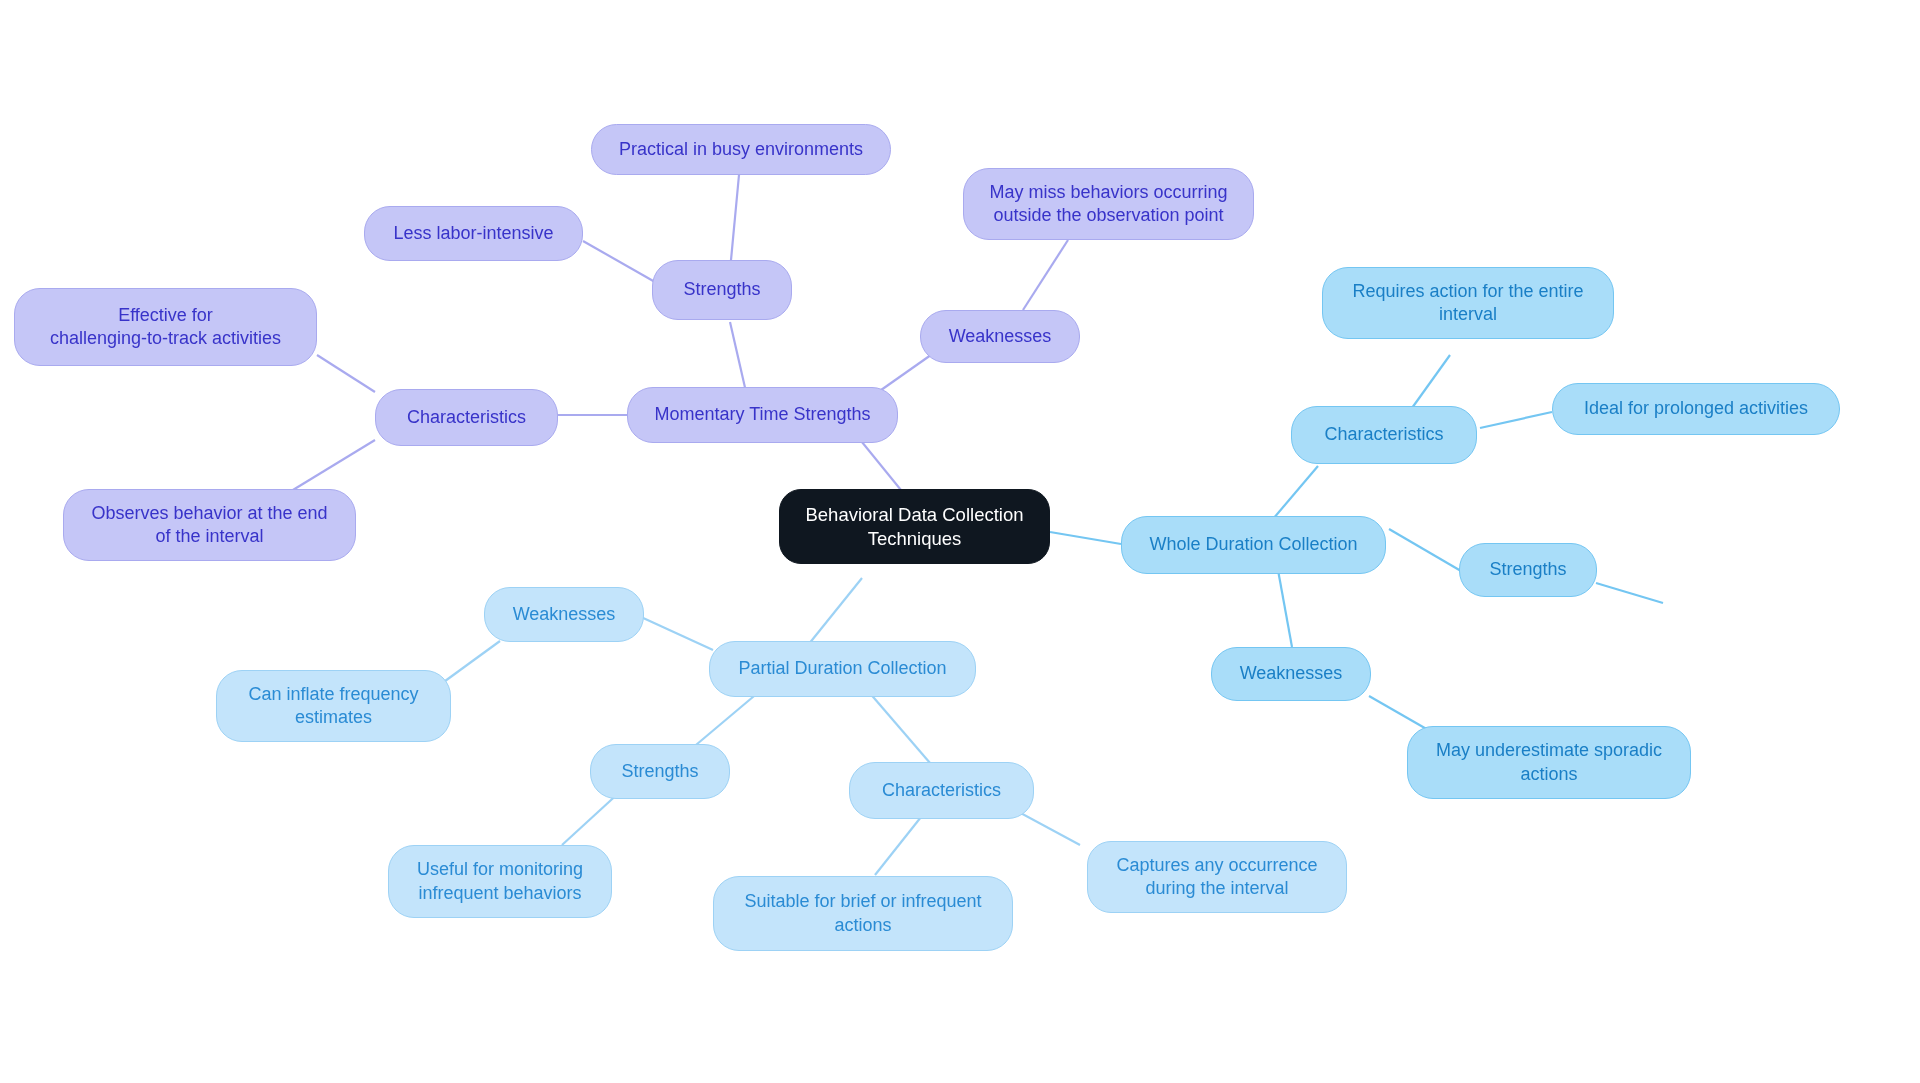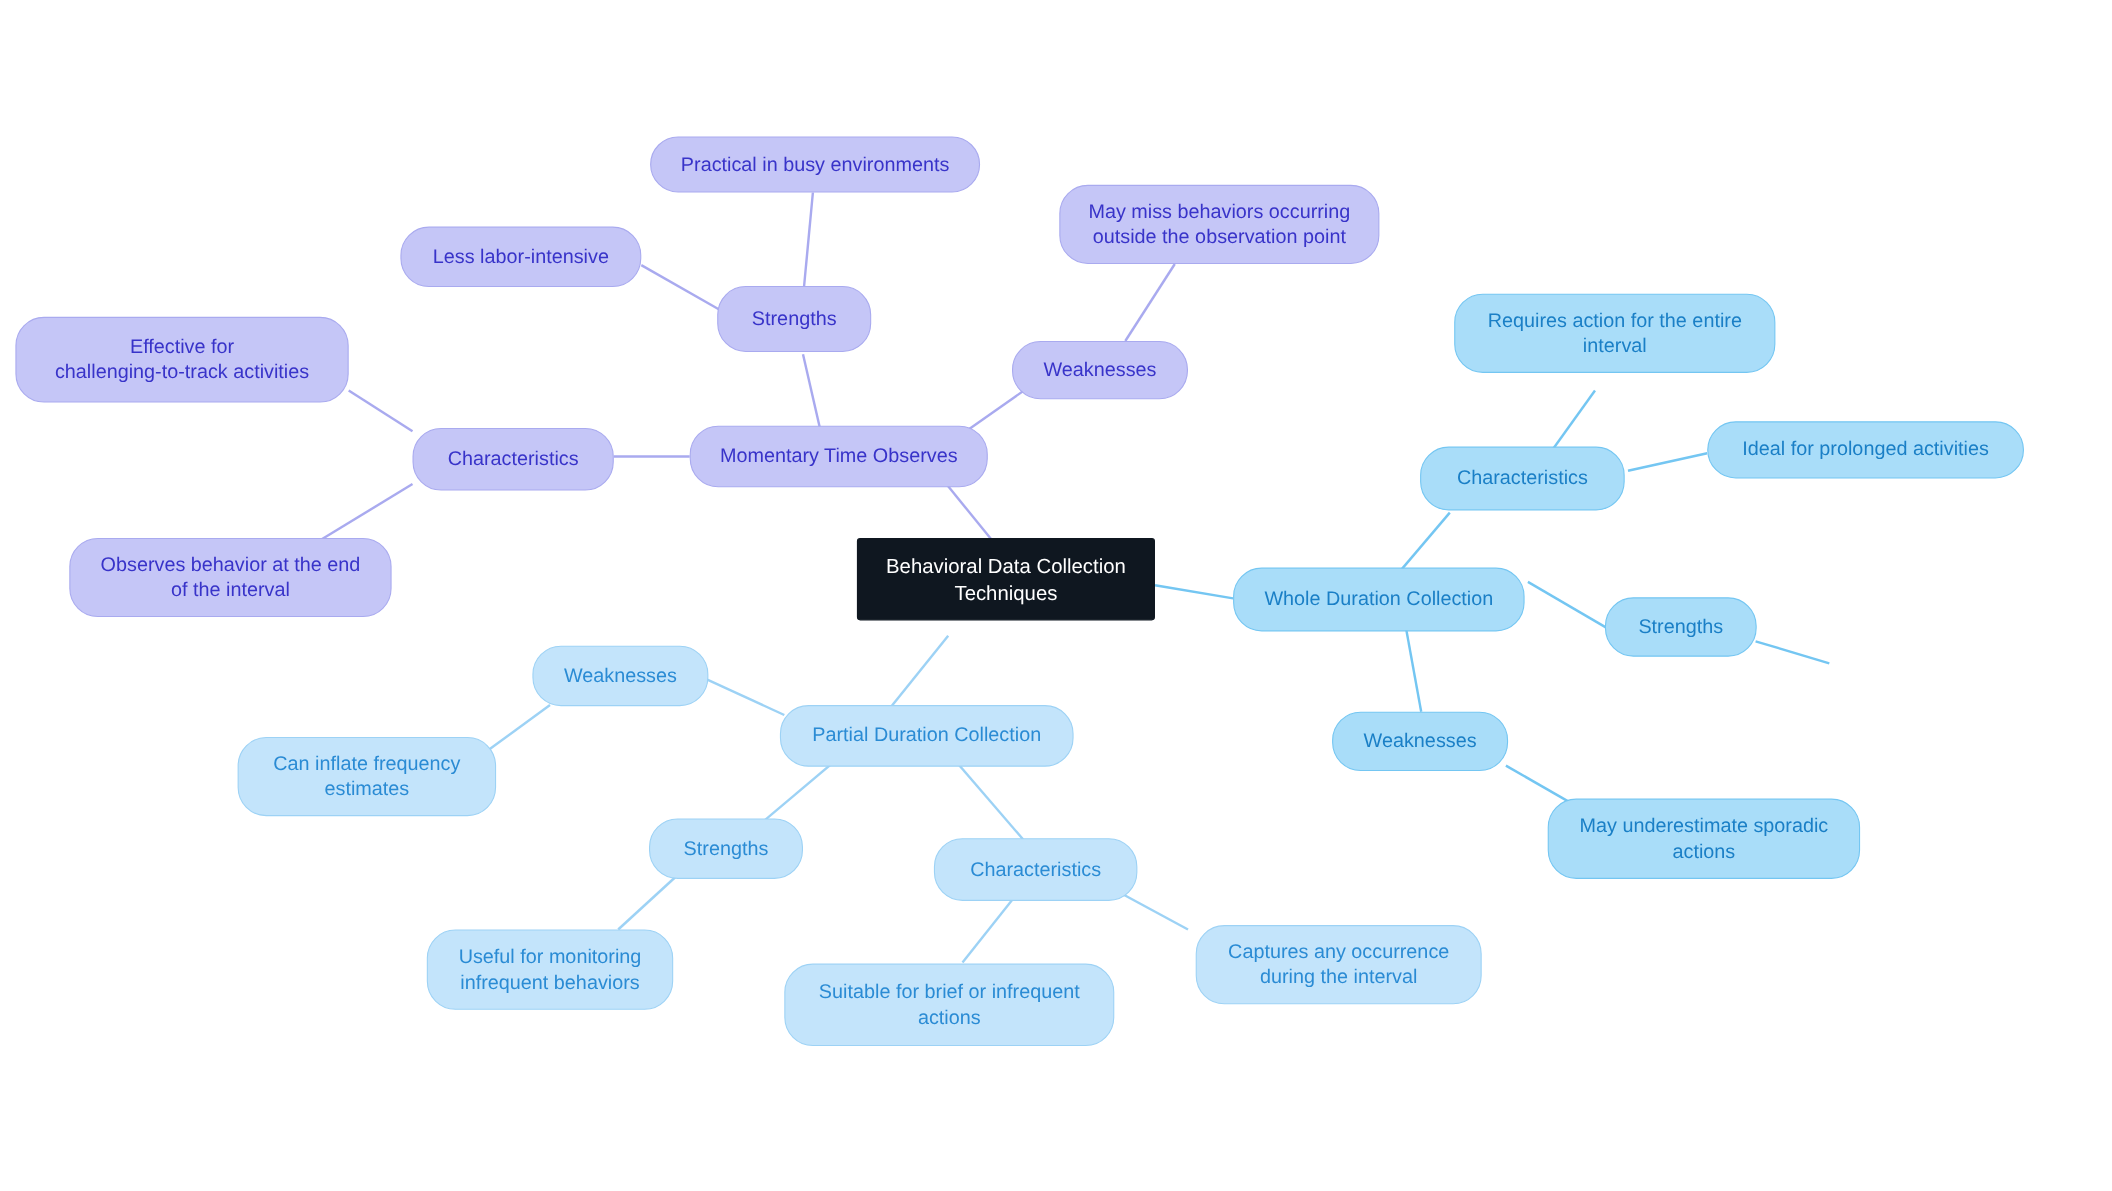--- a/index.html
+++ b/index.html
@@ -32,21 +32,21 @@
     border-radius: 26px;
     border: 1px solid transparent;
     line-height: 1.28;
     padding: 6px 14px;
     white-space: pre-line;
   }
   .node.root {
     background: #0f1720;
     border-color: #0f1720;
     color: #ffffff;
-    border-radius: 3px;
+    border-radius: 22px;
     font-size: 18.5px;
   }
   .node.purple {
     background: #c5c6f7;
     border-color: #a9aaef;
     color: #3833c9;
     font-size: 18px;
   }
   .node.blue-dark {
     background: #a9ddf9;
@@ -94,21 +94,21 @@
     <path d="M 760 691 L 690 750" stroke="#9dd2f5" stroke-width="2.2" fill="none"></path>
     <path name="edge-pdcstrengths-useful" d="M 622 790 L 562 845" stroke="#9dd2f5" stroke-width="2.2" fill="none"></path>
     <path d="M 868 691 L 930 763" stroke="#9dd2f5" stroke-width="2.2" fill="none"></path>
     <path d="M 925 812 L 875 875" stroke="#9dd2f5" stroke-width="2.2" fill="none"></path>
     <path d="M 1006 805 L 1080 845" stroke="#9dd2f5" stroke-width="2.2" fill="none"></path>
   </svg>
 
   <div class="node root" style="left:779px; top:489px; width:271px; height:75px;">Behavioral Data Collection
 Techniques</div>
 
-  <div class="node purple" style="left:627px; top:387px; width:271px; height:56px;">Momentary Time Observes</div>
+  <div class="node purple" style="left:627px; top:387px; width:271px; height:56px;">Momentary Time Strengths</div>
 
   <div class="node purple" style="left:652px; top:260px; width:140px; height:60px;">Strengths</div>
 
   <div class="node purple" style="left:591px; top:124px; width:300px; height:51px;">Practical in busy environments</div>
 
   <div class="node purple" style="left:364px; top:206px; width:219px; height:55px;">Less labor-intensive</div>
 
   <div class="node purple" style="left:920px; top:310px; width:160px; height:53px;">Weaknesses</div>
 
   <div class="node purple" style="left:963px; top:168px; width:291px; height:72px;">May miss behaviors occurring
@@ -149,16 +149,16 @@
   <div class="node blue-light" style="left:590px; top:744px; width:140px; height:55px;">Strengths</div>
 
   <div class="node blue-light" style="left:388px; top:845px; width:224px; height:73px;">Useful for monitoring
 infrequent behaviors</div>
 
   <div class="node blue-light" style="left:849px; top:762px; width:185px; height:57px;">Characteristics</div>
 
   <div class="node blue-light" style="left:713px; top:876px; width:300px; height:75px;">Suitable for brief or infrequent
 actions</div>
 
-  <div class="node blue-light" style="left:1087px; top:841px; width:260px; height:72px;">Captures any occurrence
+  <div class="node blue-light" style="left:1087px; top:841px; width:260px; height:72px;border-radius:24px;">Captures any occurrence
 during the interval</div>
 
 </div>
 
 </body></html>

